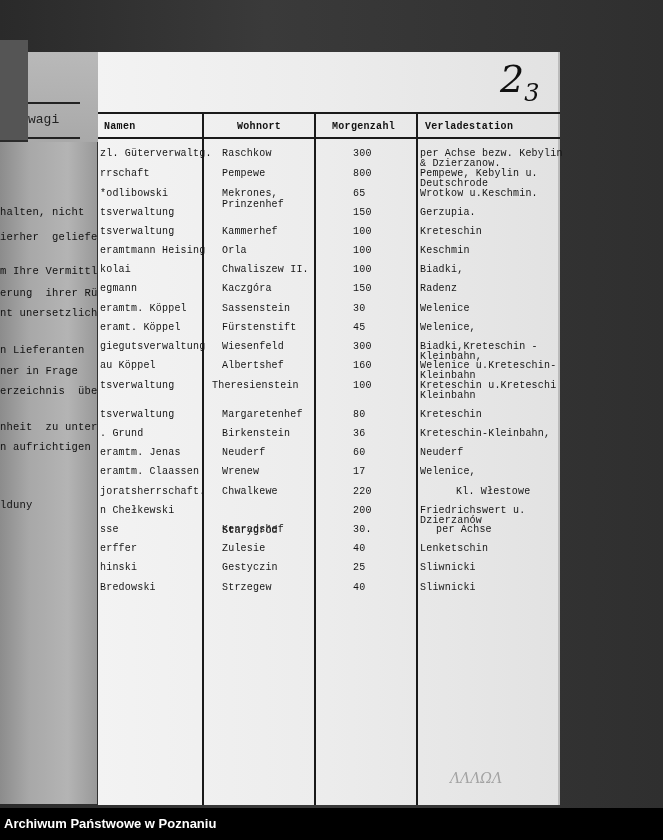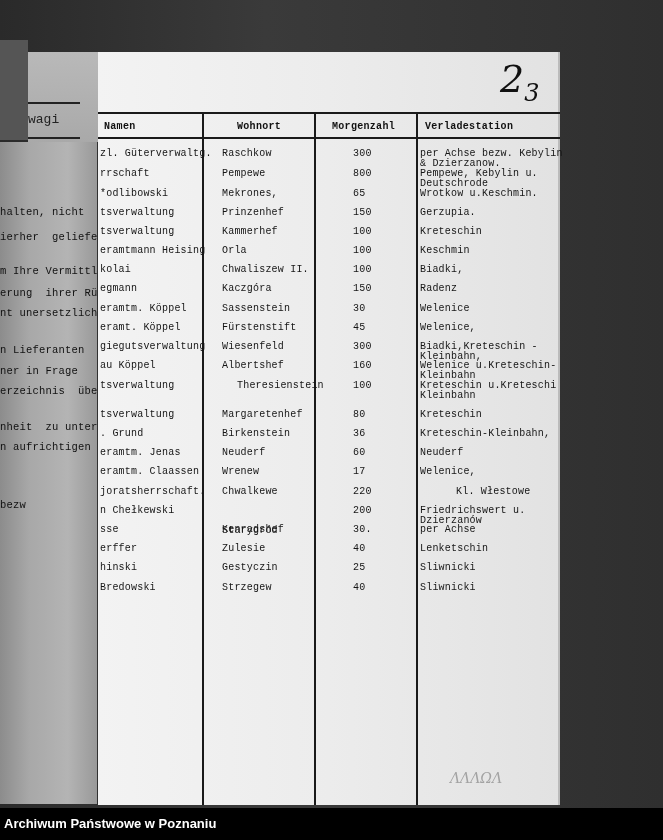--- a/index.html
+++ b/index.html
@@ -44,21 +44,21 @@
     <span class="left-line" style="top: 64px;">halten, nicht</span>
     <span class="left-line" style="top: 89px;">ierher  geliefer</span>
     <span class="left-line" style="top: 123px;">m Ihre Vermittlu</span>
     <span class="left-line" style="top: 145px;">erung  ihrer Rüb</span>
     <span class="left-line" style="top: 165px;">nt unersetzliche</span>
     <span class="left-line" style="top: 202px;">n Lieferanten</span>
     <span class="left-line" style="top: 223px;">ner in Frage</span>
     <span class="left-line" style="top: 243px;">erzeichnis  über</span>
     <span class="left-line" style="top: 279px;">nheit  zu unter-</span>
     <span class="left-line" style="top: 299px;">n aufrichtigen</span>
-    <span class="left-line" style="top: 357px;">bezw</span>
+    <span class="left-line" style="top: 357px;">lduny</span>
   </div>
 
 <div class="page"></div>
 <div class="folio"><span>2</span><sub>3</sub></div>
 
 <div class="hline" style="left:98px;top:112px;width:462px;"></div>
 <div class="hline" style="left:98px;top:137px;width:462px;"></div>
 <div class="vline" style="left:202px;top:112px;height:693px;"></div>
 <div class="vline" style="left:314px;top:112px;height:693px;"></div>
 <div class="vline" style="left:416px;top:112px;height:693px;"></div>
@@ -84,21 +84,21 @@
 Deutschrode</span>
     </div>
     <div>
       <span class="cell" style="left: 100px; top: 189px;">*odlibowski</span>
       <span class="cell" style="left: 222px; top: 189px;">Mekrones,</span>
       <span class="cell" style="left: 353px; top: 189px;">65</span>
       <span class="cell" style="left: 420px; top: 189px;">Wrotkow u.Keschmin.</span>
     </div>
     <div>
       <span class="cell" style="left: 100px; top: 208px;">tsverwaltung</span>
-      <span class="cell" style="left: 222px; top: 208px;">Prinzenhef</span>
+      <span class="cell" style="left: 222px; top: 200px;">Prinzenhef</span>
       <span class="cell" style="left: 353px; top: 208px;">150</span>
       <span class="cell" style="left: 420px; top: 208px;">Gerzupia.</span>
     </div>
     <div>
       <span class="cell" style="left: 100px; top: 227px;">tsverwaltung</span>
       <span class="cell" style="left: 222px; top: 227px;">Kammerhef</span>
       <span class="cell" style="left: 353px; top: 227px;">100</span>
       <span class="cell" style="left: 420px; top: 227px;">Kreteschin</span>
     </div>
     <div>
@@ -140,21 +140,21 @@
     </div>
     <div>
       <span class="cell" style="left: 100px; top: 361px;">au Köppel</span>
       <span class="cell" style="left: 222px; top: 361px;">Albertshef</span>
       <span class="cell" style="left: 353px; top: 361px;">160</span>
       <span class="cell" style="left: 420px; top: 361px;">Welenice u.Kreteschin-
 Kleinbahn</span>
     </div>
     <div>
       <span class="cell" style="left: 100px; top: 381px;">tsverwaltung</span>
-      <span class="cell" style="left: 237px; top: 381px;">Theresienstein</span>
+      <span class="cell" style="left: 212px; top: 381px;">Theresienstein</span>
       <span class="cell" style="left: 353px; top: 381px;">100</span>
       <span class="cell" style="left: 420px; top: 381px;">Kreteschin u.Kreteschi
 Kleinbahn</span>
     </div>
     <div>
       <span class="cell" style="left: 100px; top: 410px;">tsverwaltung</span>
       <span class="cell" style="left: 222px; top: 410px;">Margaretenhef</span>
       <span class="cell" style="left: 353px; top: 410px;">80</span>
       <span class="cell" style="left: 420px; top: 410px;">Kreteschin</span>
     </div>
@@ -186,21 +186,21 @@
       <span class="cell" style="left: 100px; top: 506px;">n Chełkewski</span>
       <span class="cell" style="left: 222px; top: 506px; margin-top: 20px;">Starygród</span>
       <span class="cell" style="left: 353px; top: 506px;">200</span>
       <span class="cell" style="left: 420px; top: 506px;">Friedrichswert u.
 Dzierzanów</span>
     </div>
     <div>
       <span class="cell" style="left: 100px; top: 525px;">sse</span>
       <span class="cell" style="left: 222px; top: 525px;">Kenradshef</span>
       <span class="cell" style="left: 353px; top: 525px;">30.</span>
-      <span class="cell" style="left: 420px; top: 525px;">per Achse</span>
+      <span class="cell" style="left: 436px; top: 525px;">per Achse</span>
     </div>
     <div>
       <span class="cell" style="left: 100px; top: 544px;">erffer</span>
       <span class="cell" style="left: 222px; top: 544px;">Zulesie</span>
       <span class="cell" style="left: 353px; top: 544px;">40</span>
       <span class="cell" style="left: 420px; top: 544px;">Lenketschin</span>
     </div>
     <div>
       <span class="cell" style="left: 100px; top: 563px;">hinski</span>
       <span class="cell" style="left: 222px; top: 563px;">Gestyczin</span>

